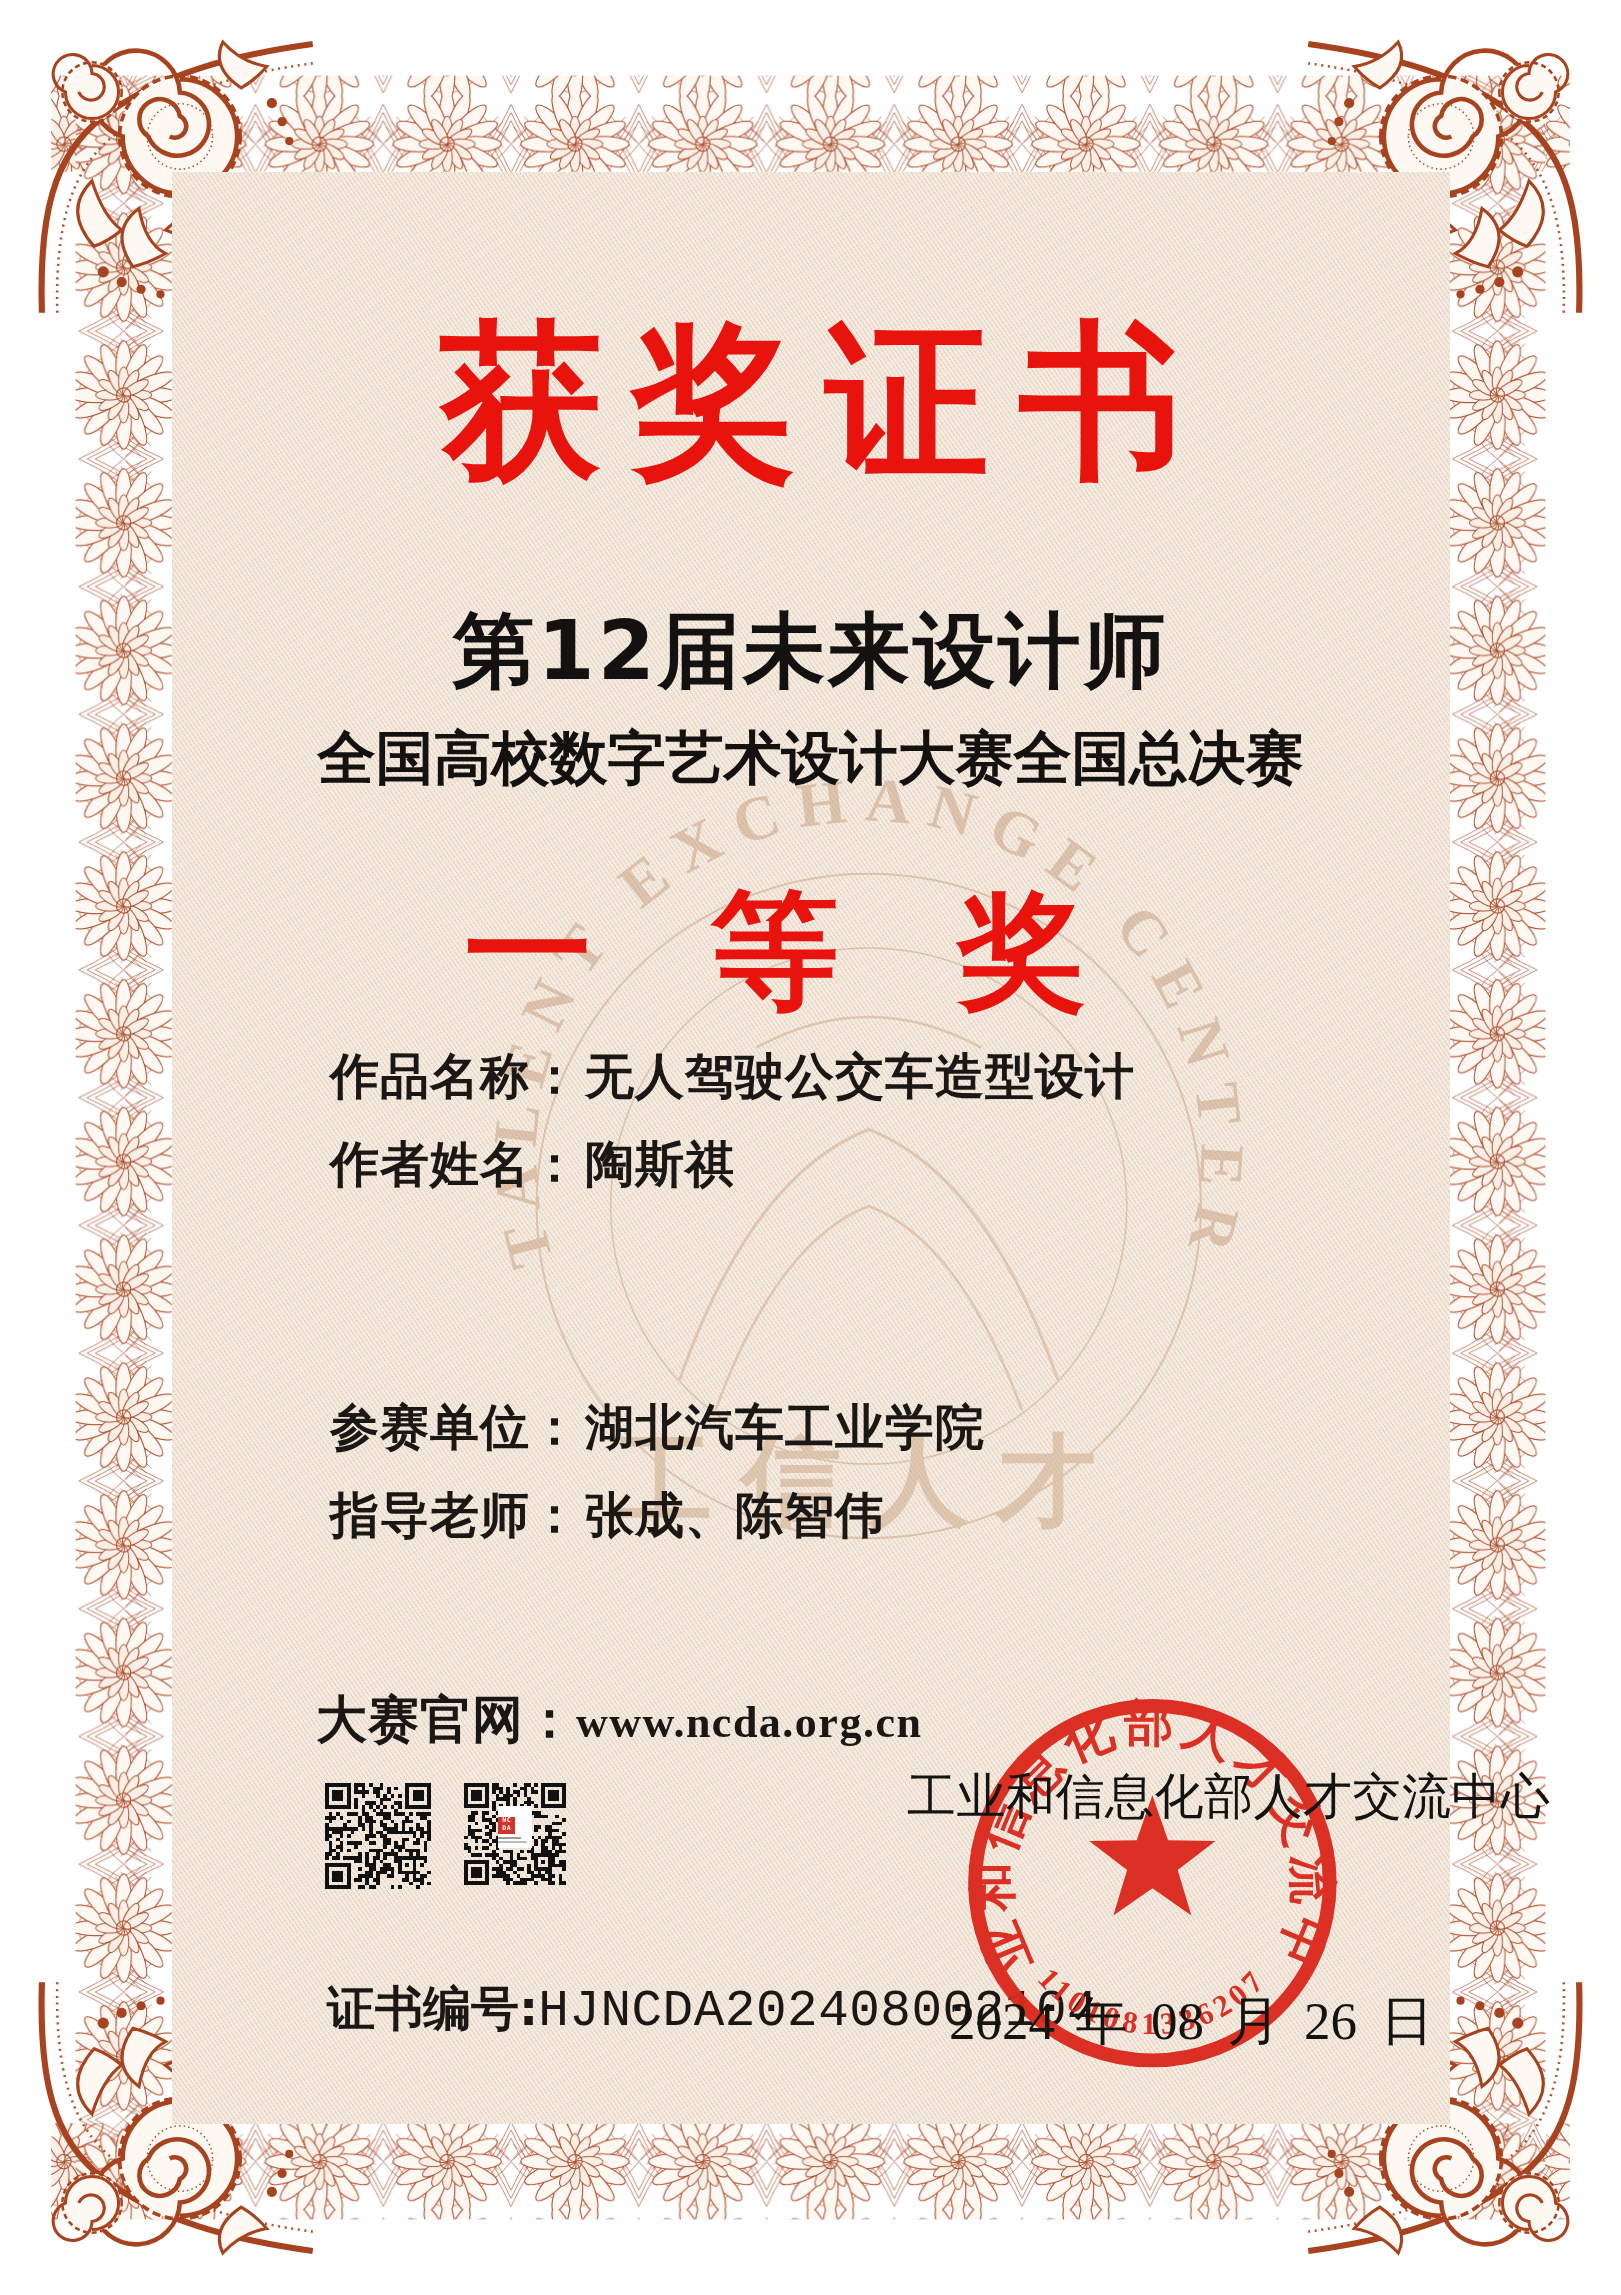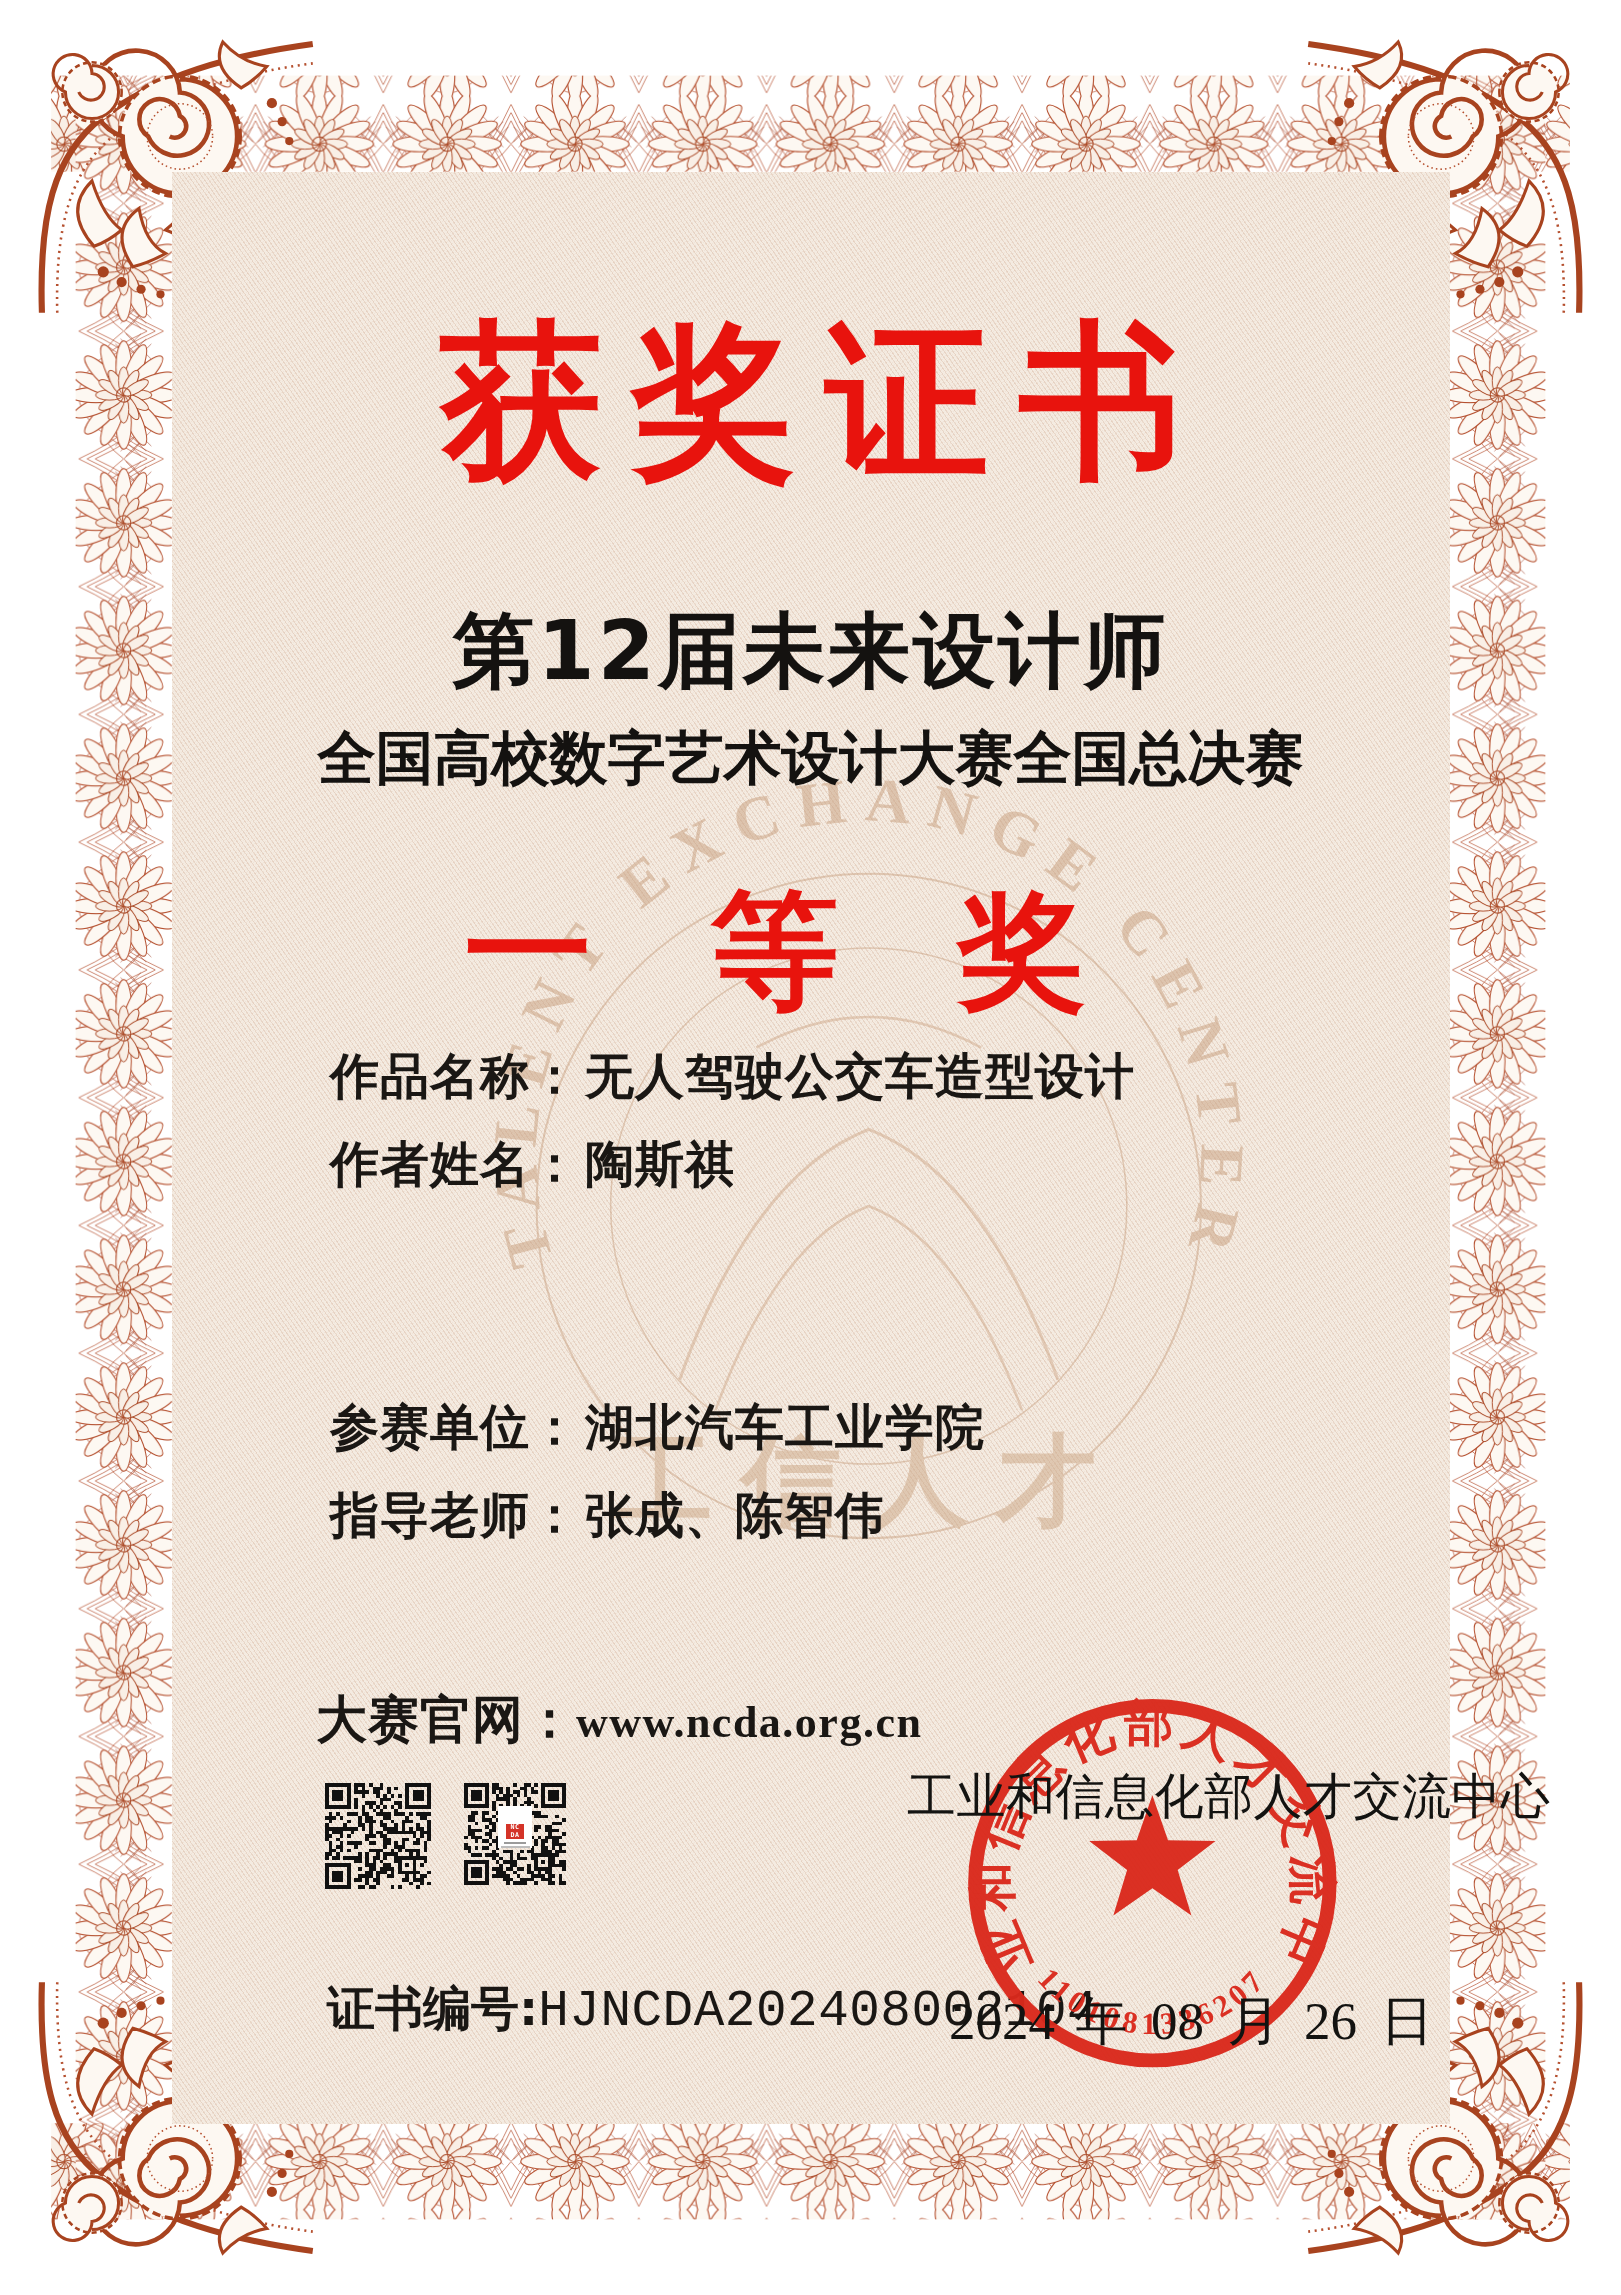--- a/index.html
+++ b/index.html
@@ -48,21 +48,21 @@
     font-family:"Liberation Serif", serif; font-size:51px; font-weight:700; letter-spacing:1px;
   }
   #website-row .url{font-weight:700; font-size:44px; letter-spacing:1.5px;}
   .qr{position:absolute; top:1783px;}
   #qr-left{left:325px; width:106px; height:106px;}
   #qr-right{left:464px; width:102px; height:102px;}
   .qr svg{display:block; width:100%; height:100%; shape-rendering:crispEdges;}
   #qr-logo{
     position:absolute; left:50%; top:43%; transform:translate(-50%,-50%);
     width:34px; height:42px; background:#ffffff; display:flex; flex-direction:column;
-    align-items:center; justify-content:flex-start; padding-top:18px; box-sizing:border-box;
+    align-items:flex-start; justify-content:flex-start; padding-top:11px; box-sizing:border-box;
   }
   #qr-logo .logo-box{
     width:17.4px; height:17.4px; background:#d43328; color:#ffffff;
     font-size:6.6px; line-height:7.7px; font-weight:700; text-align:center;
     font-family:"DejaVu Sans Mono", monospace; letter-spacing:0.5px;
   }
   #qr-logo .cap1{margin-top:2.6px; width:22.5px; height:2.6px; background:#9b9b9b;}
   #qr-logo .cap2{margin-top:2px; width:29px; height:2px; background:#bdbdbd;}
   #certno-row{
     position:absolute; left:327px; top:1977px; white-space:nowrap; color:#1a1714;

